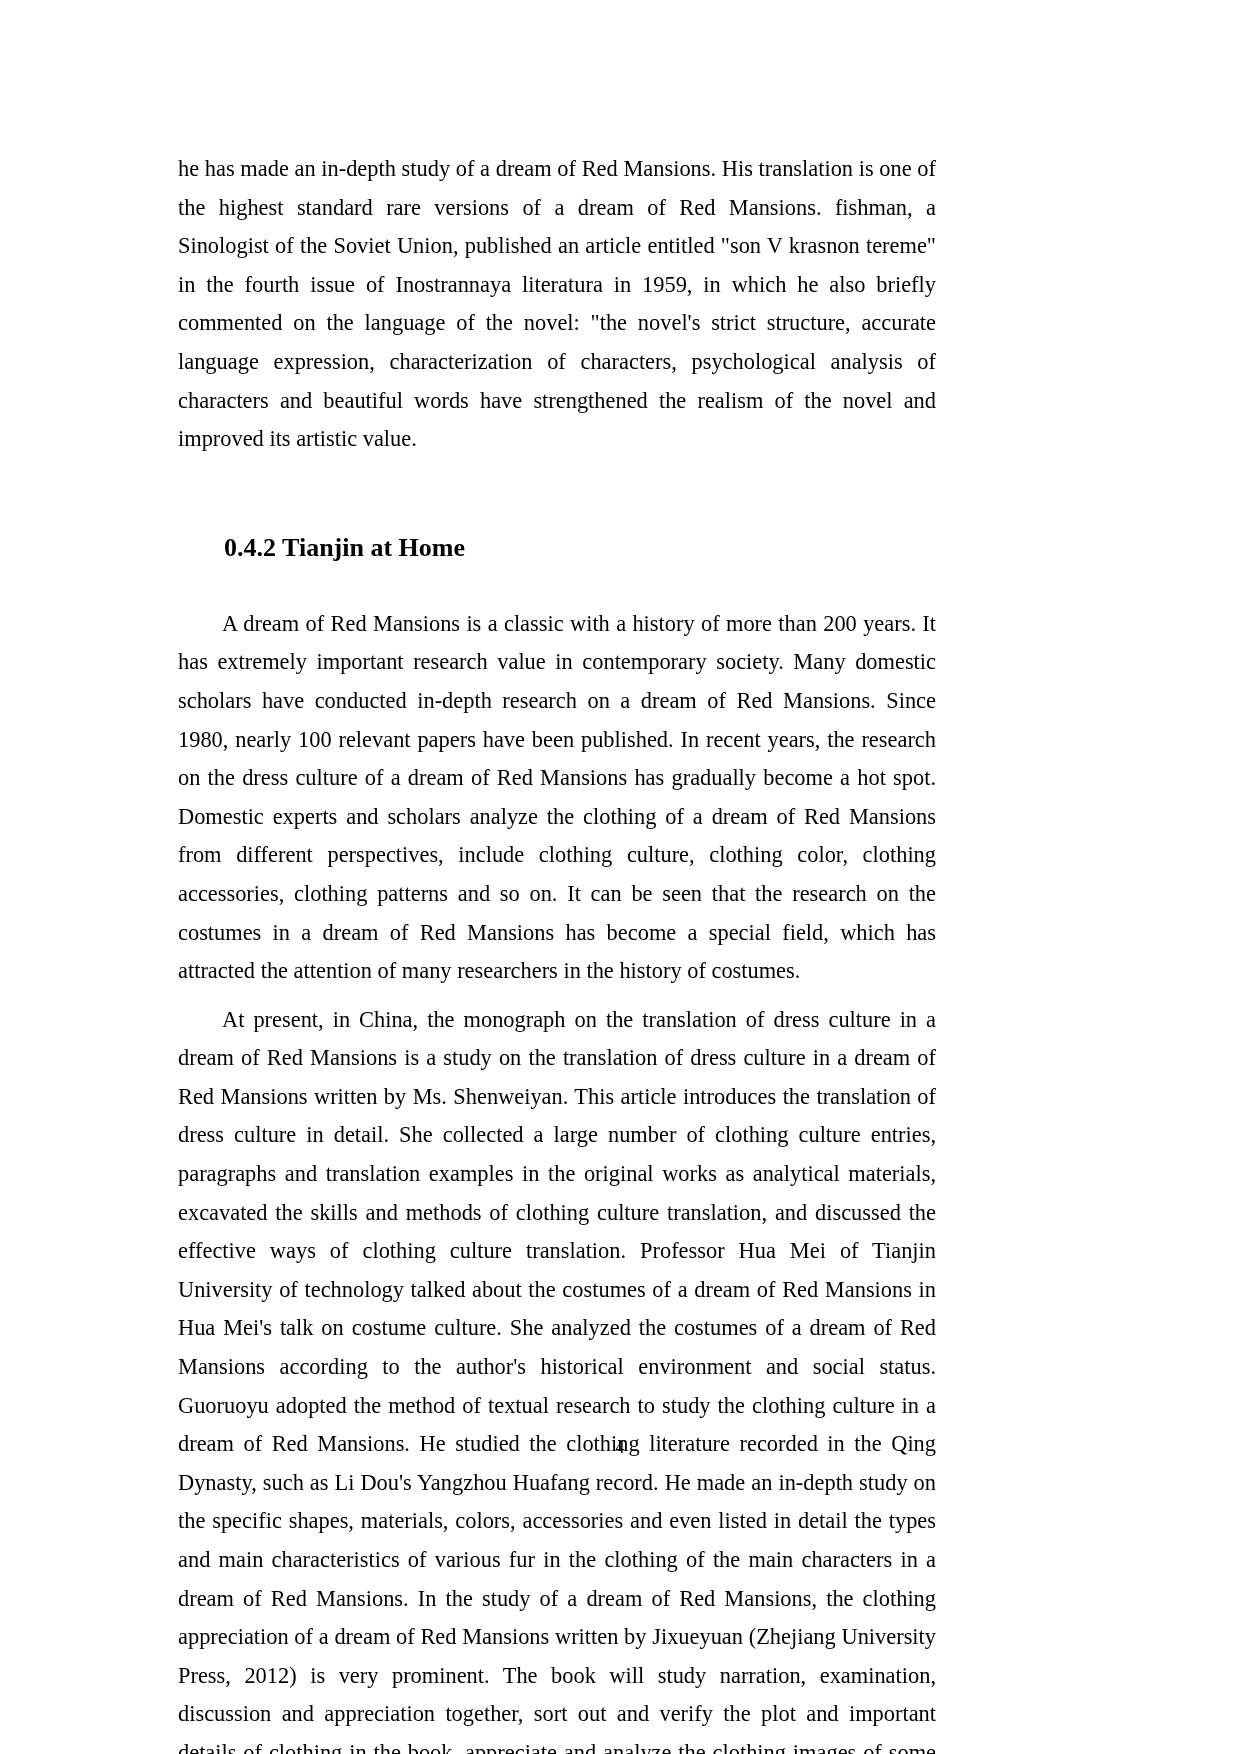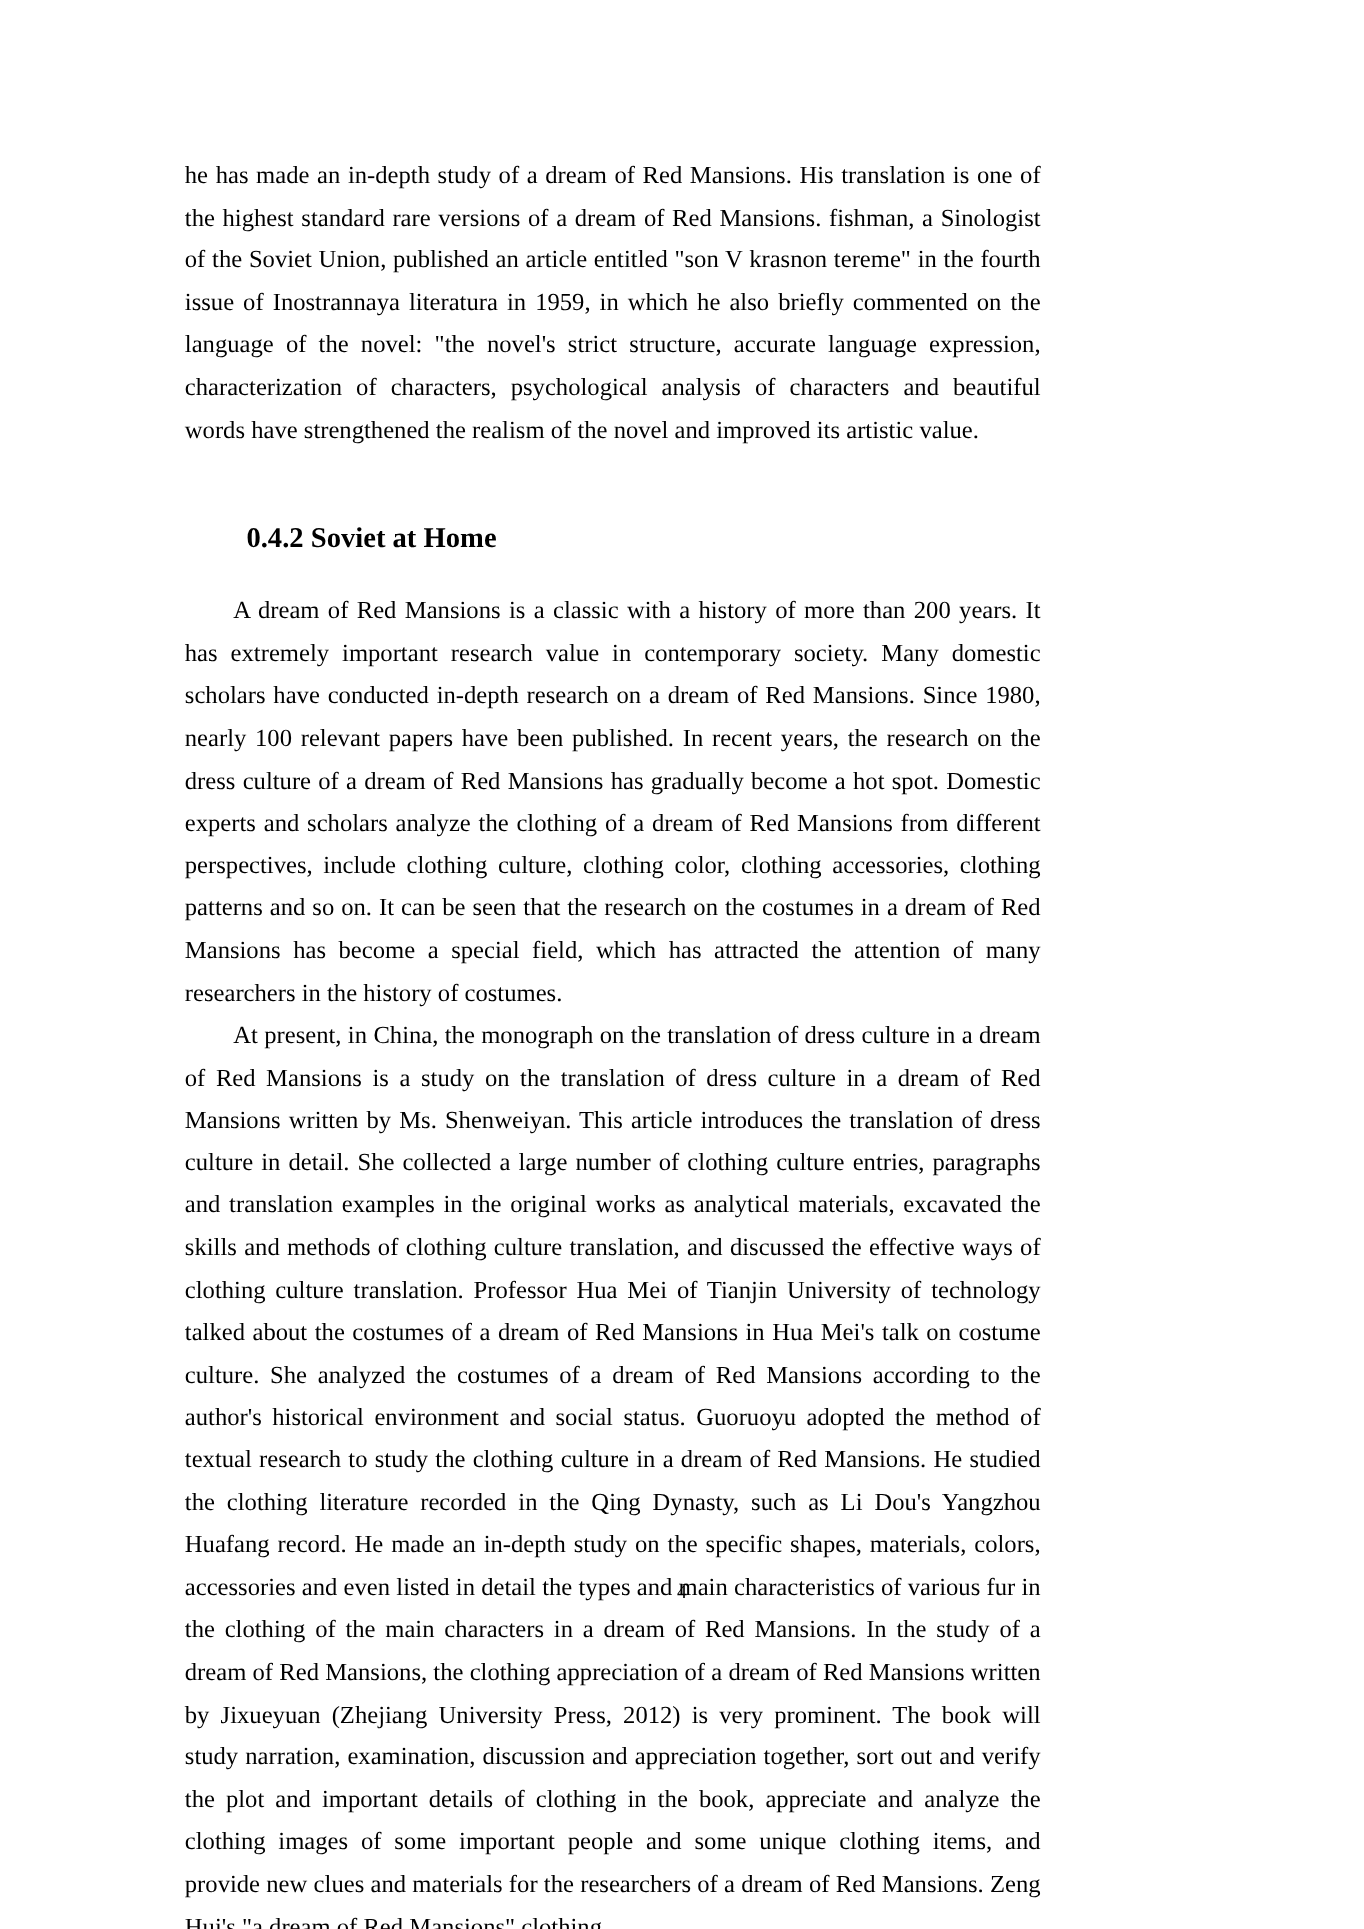--- a/index.html
+++ b/index.html
@@ -19,21 +19,21 @@
     box-sizing: border-box;
     overflow: hidden;
   }
   .content {
     position: absolute;
     left: 168px;
     top: 140px;
     width: 778px;
   }
   p.body-par {
-    margin: 0;
+    margin: 10px;
     font-size: 22.4px;
     line-height: 38.6px;
     text-align: justify;
     text-justify: inter-word;
     color: #000000;
     -webkit-hyphens: none;
     hyphens: none;
   }
   p.indent {
     text-indent: 44px;
@@ -64,21 +64,21 @@
 <body>
 
 <div class="page">
 
   <div class="content">
 
     <p class="body-par">he has made an in-depth study of a dream of Red Mansions. His translation is one of the highest standard rare versions of a dream of Red Mansions.  fishman, a Sinologist of the Soviet Union, published an article entitled "son V krasnon tereme" in the fourth issue of Inostrannaya literatura in 1959, in which he also briefly commented on the language of the novel: "the novel's strict structure, accurate language expression, characterization of characters, psychological analysis of characters and beautiful words have strengthened the realism of the novel and improved its artistic value.</p>
 
     <div class="gap-after-par1"></div>
 
-    <h2 class="section-heading">0.4.2 Soviet at Home</h2>
+    <h2 class="section-heading">0.4.2 Tianjin at Home</h2>
 
     <div class="gap-after-heading"></div>
 
     <p class="body-par indent">A dream of Red Mansions is a classic with a history of more than 200 years. It has extremely important research value in contemporary society. Many domestic scholars have conducted in-depth research on a dream of Red Mansions. Since 1980, nearly 100 relevant papers have been published. In recent years, the research on the dress culture of a dream of Red Mansions has gradually become a hot spot.  Domestic experts and scholars analyze the clothing of a dream of Red Mansions from different perspectives, include clothing culture, clothing color, clothing accessories, clothing patterns and so on. It can be seen that the research on the costumes in a dream of Red Mansions has become a special field, which has attracted the attention of many researchers in the history of costumes.</p>
 
     <p class="body-par indent">At present, in China, the monograph on the translation of dress culture in a dream of Red Mansions is a study on the translation of dress culture in a dream of Red Mansions written by Ms. Shenweiyan. This article introduces the translation of dress culture in detail. She collected a large number of clothing culture entries, paragraphs and translation examples in the original works as analytical materials, excavated the skills and methods of clothing culture translation, and discussed the effective ways of clothing culture translation. Professor Hua Mei of Tianjin University of technology talked about the costumes of a dream of Red Mansions in Hua Mei's talk on costume culture. She analyzed the costumes of a dream of Red Mansions according to the author's historical environment and social status. Guoruoyu adopted the method of textual research to study the clothing culture in a dream of Red Mansions. He studied the clothing literature recorded in the Qing Dynasty, such as Li Dou's Yangzhou Huafang record. He made an in-depth study on the specific shapes, materials, colors, accessories and even listed in detail the types and main characteristics of various fur in the clothing of the main characters in a dream of Red Mansions. In the study of a dream of Red Mansions, the clothing appreciation of a dream of Red Mansions written by Jixueyuan (Zhejiang University Press, 2012) is very prominent. The book will study narration, examination, discussion and appreciation together, sort out and verify the plot and important details of clothing in the book, appreciate and analyze the clothing images of some important people and some unique clothing items, and provide new clues and materials for the researchers of a dream of Red Mansions. Zeng Hui's "a dream of Red Mansions" clothing</p>
 
   </div>
 
   <div class="page-number">4</div>

